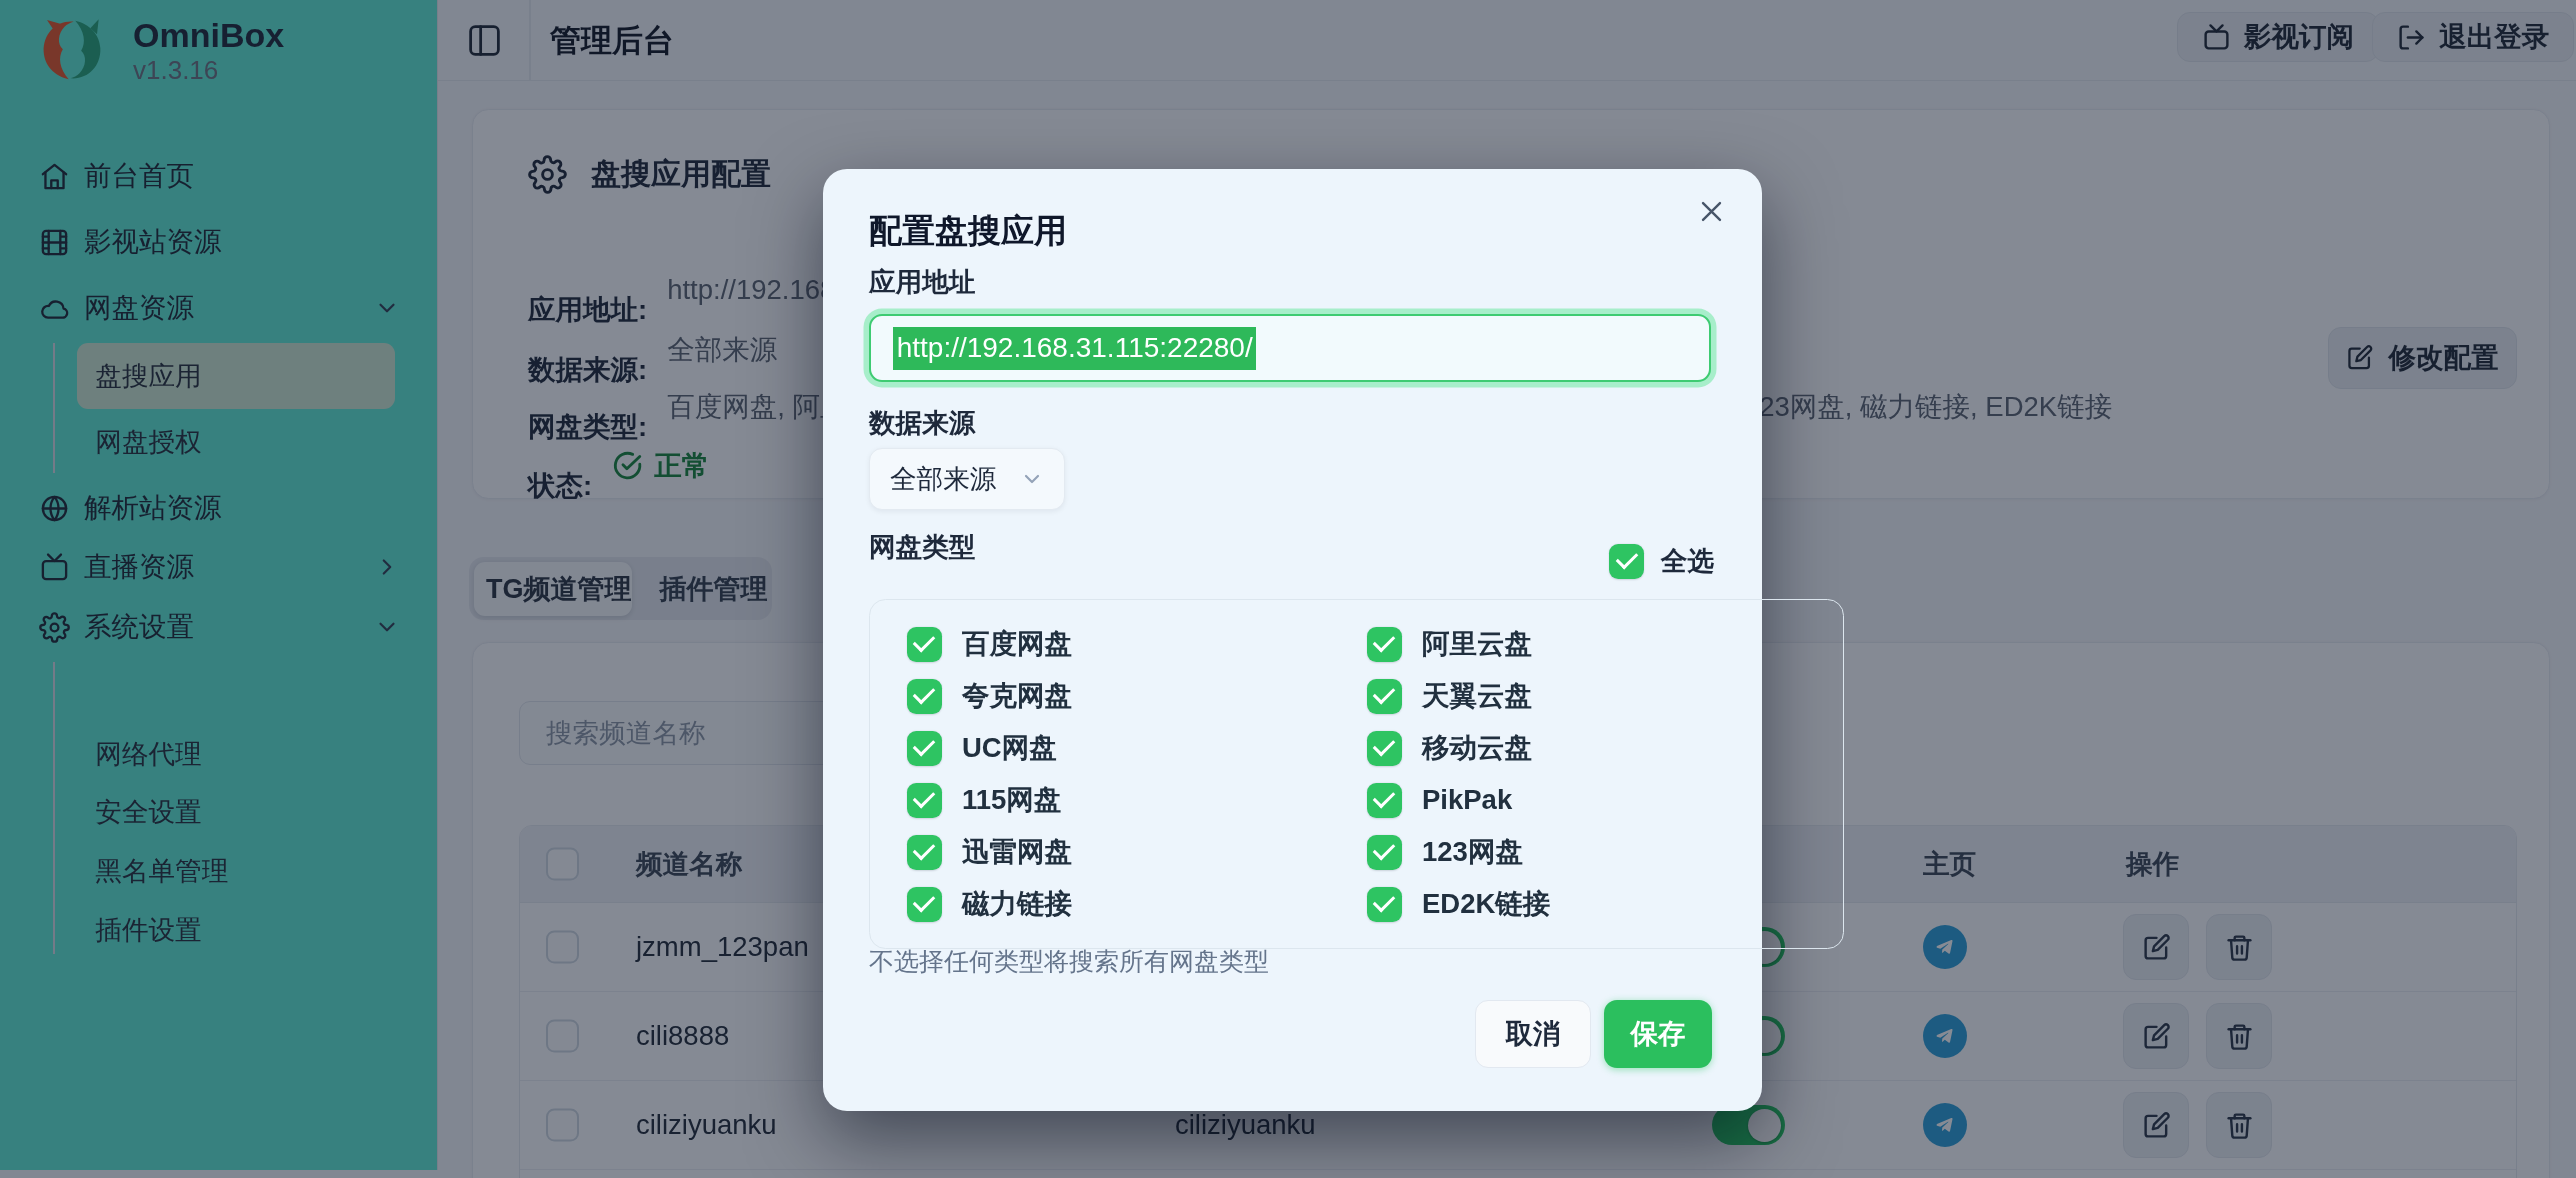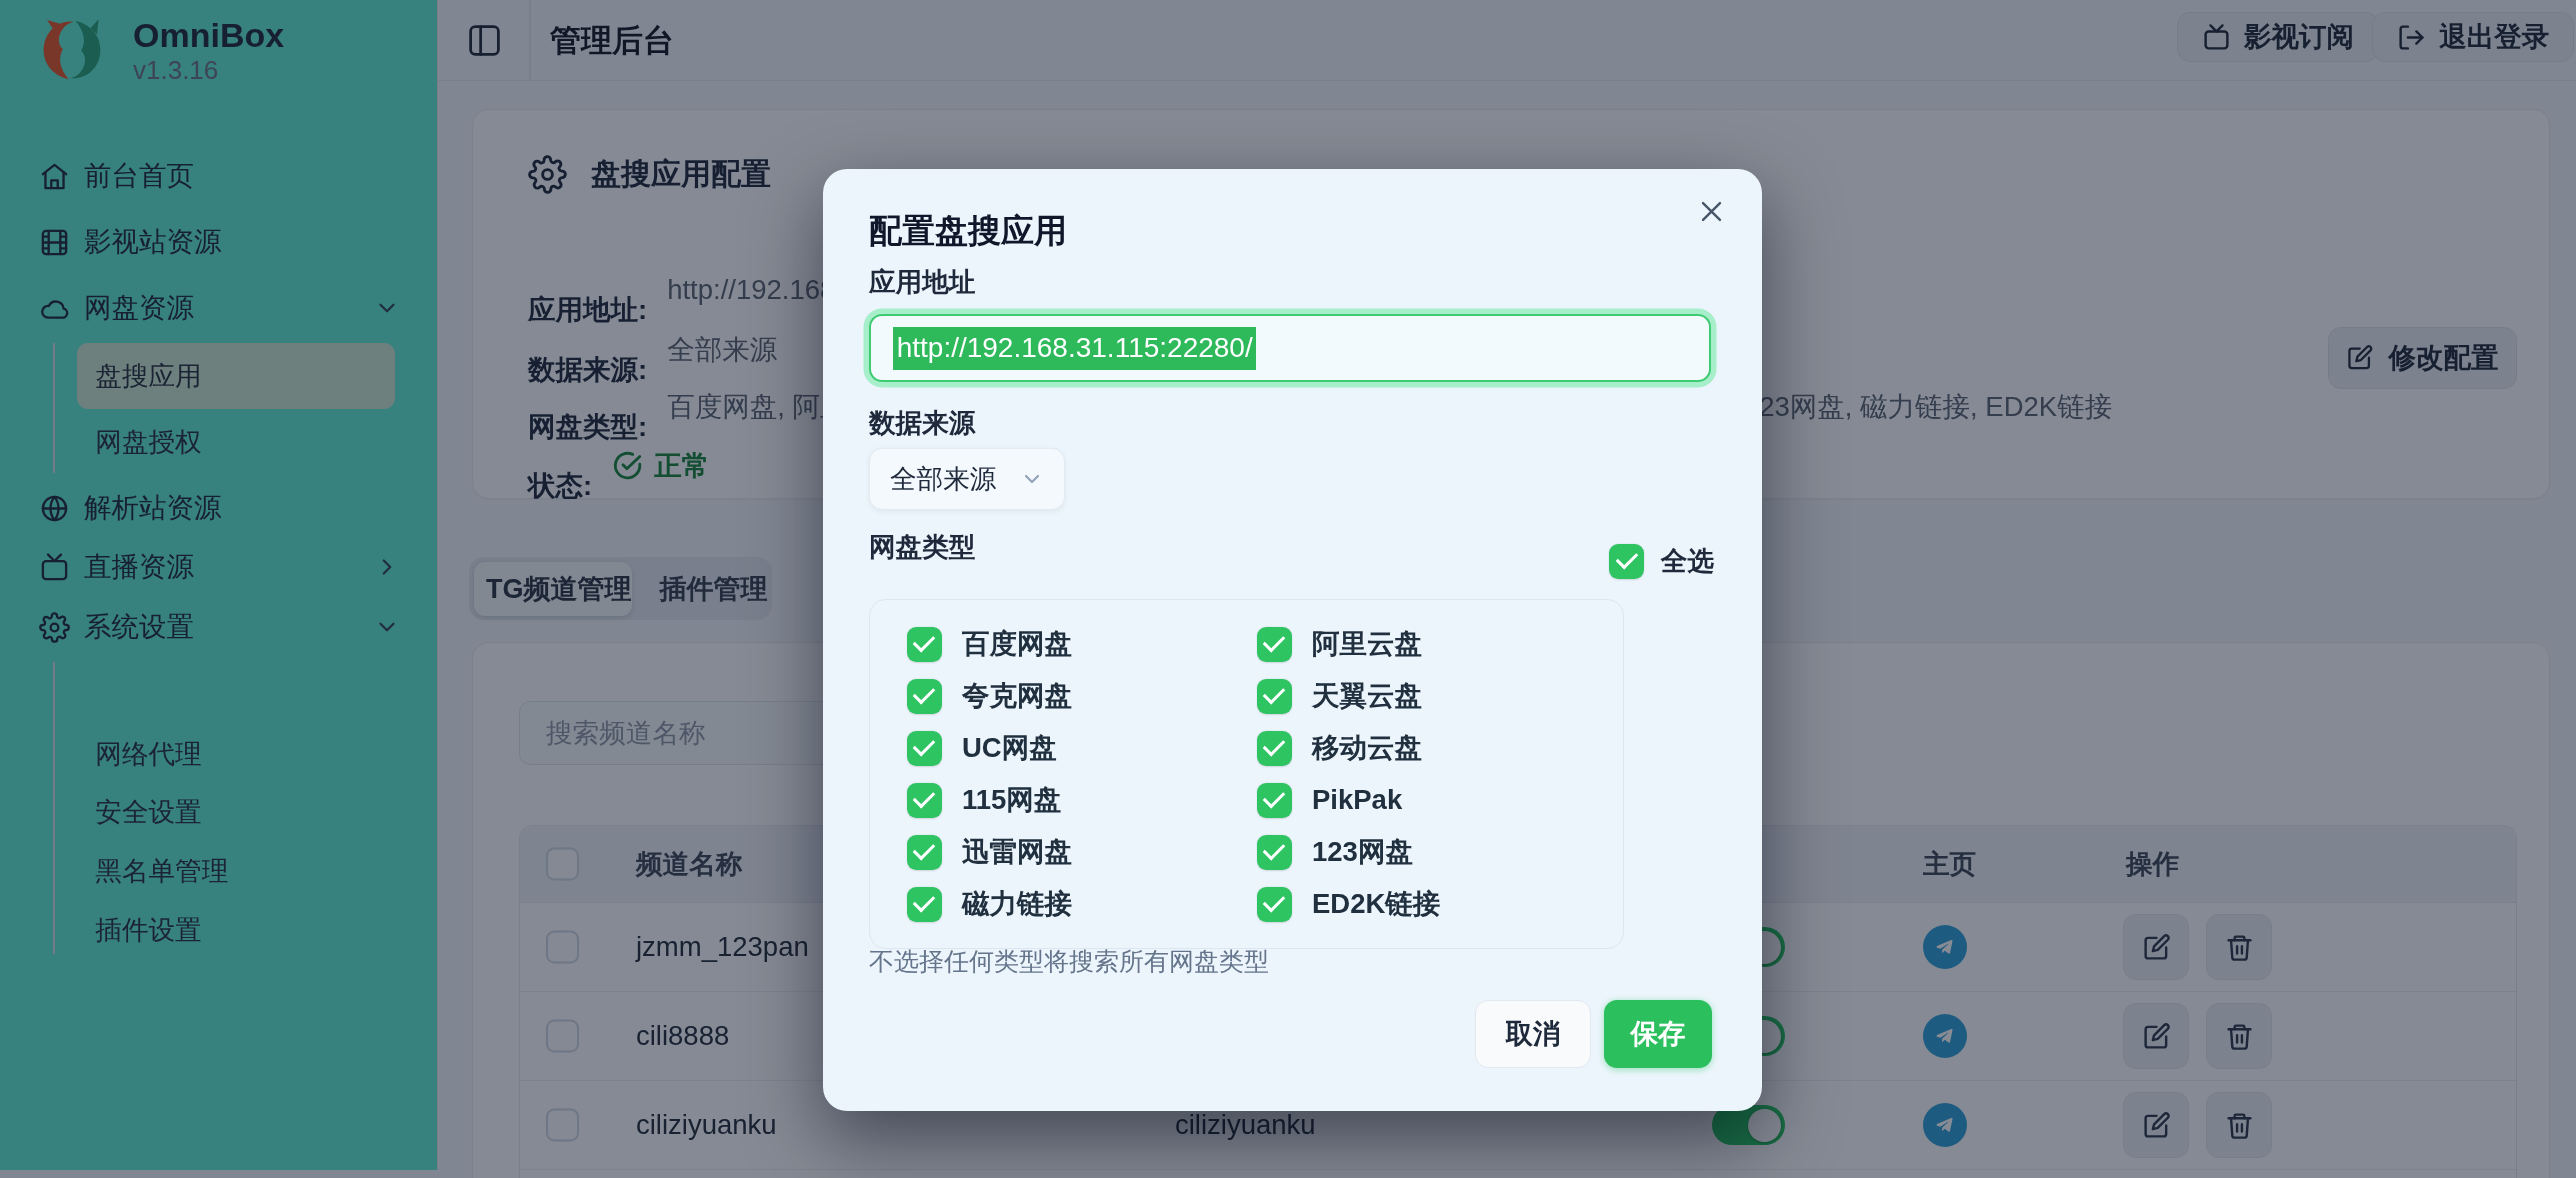--- a/index.html
+++ b/index.html
@@ -160,21 +160,21 @@
   .select-all .sa-label { font-size:26.6px; font-weight:600; color:#1e293b; }
   .gcheck {
     width:35px; height:35px; border-radius:9.2px; background:#2ec462; position:relative; cursor:pointer;
     box-shadow:0 0.9px 1.8px rgba(15,23,42,0.15);
   }
   .gcheck::after {
     content:""; position:absolute; left:7.3px; top:8.3px; width:17.4px; height:9.2px;
     border-left:3.7px solid #fff; border-bottom:3.7px solid #fff; transform:rotate(-45deg);
   }
   .type-grid {
-    position:absolute; left:46px; top:430px; width:755px; height:350px;
+    position:absolute; left:46px; top:430px; width:975px; height:350px;
     border:1.8px solid #dce6ee; border-radius:16.5px;
     display:grid; grid-template-columns:1fr 1fr; align-content:space-between;
     padding:24px 16px 24px 37px;
   }
   .type-item { display:flex; align-items:center; gap:20px; height:40px; }
   .type-item .t-label { font-size:27.5px; font-weight:600; color:#21303f; white-space:nowrap; }
   .m-hint { position:absolute; left:46px; top:776px; font-size:25px; color:#64748b; }
   .m-btn {
     position:absolute; top:831px; height:68px; border-radius:13px; font-size:27.5px; font-weight:600;
     display:flex; align-items:center; justify-content:center; cursor:pointer;

